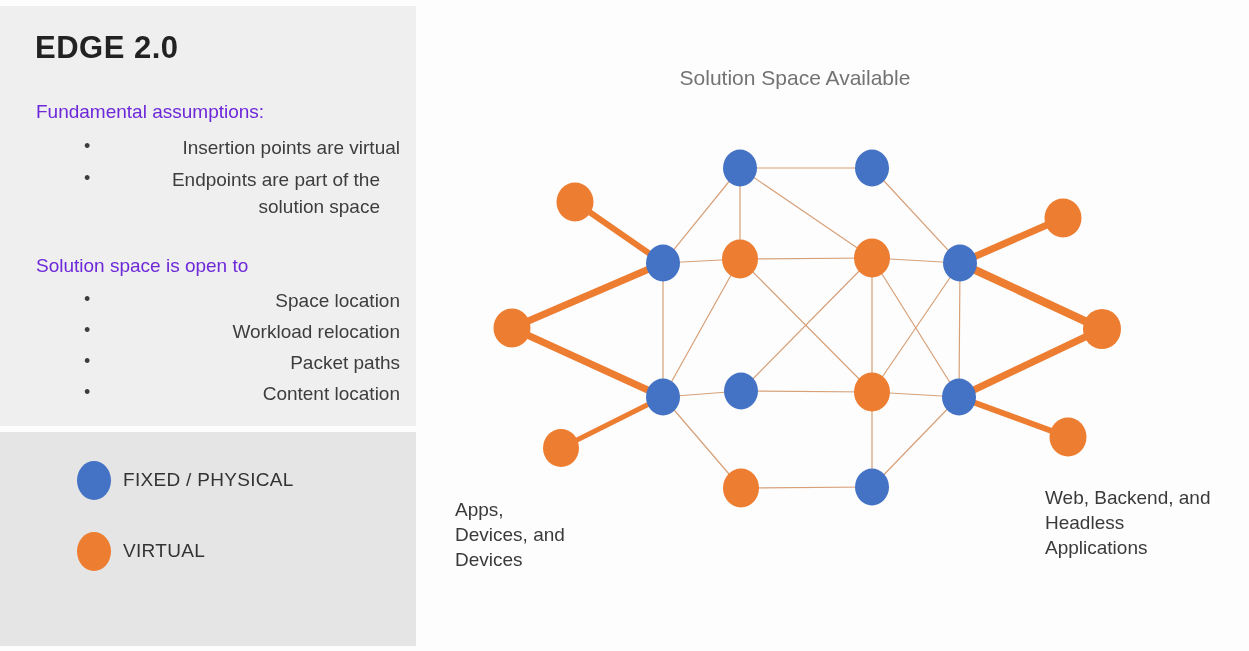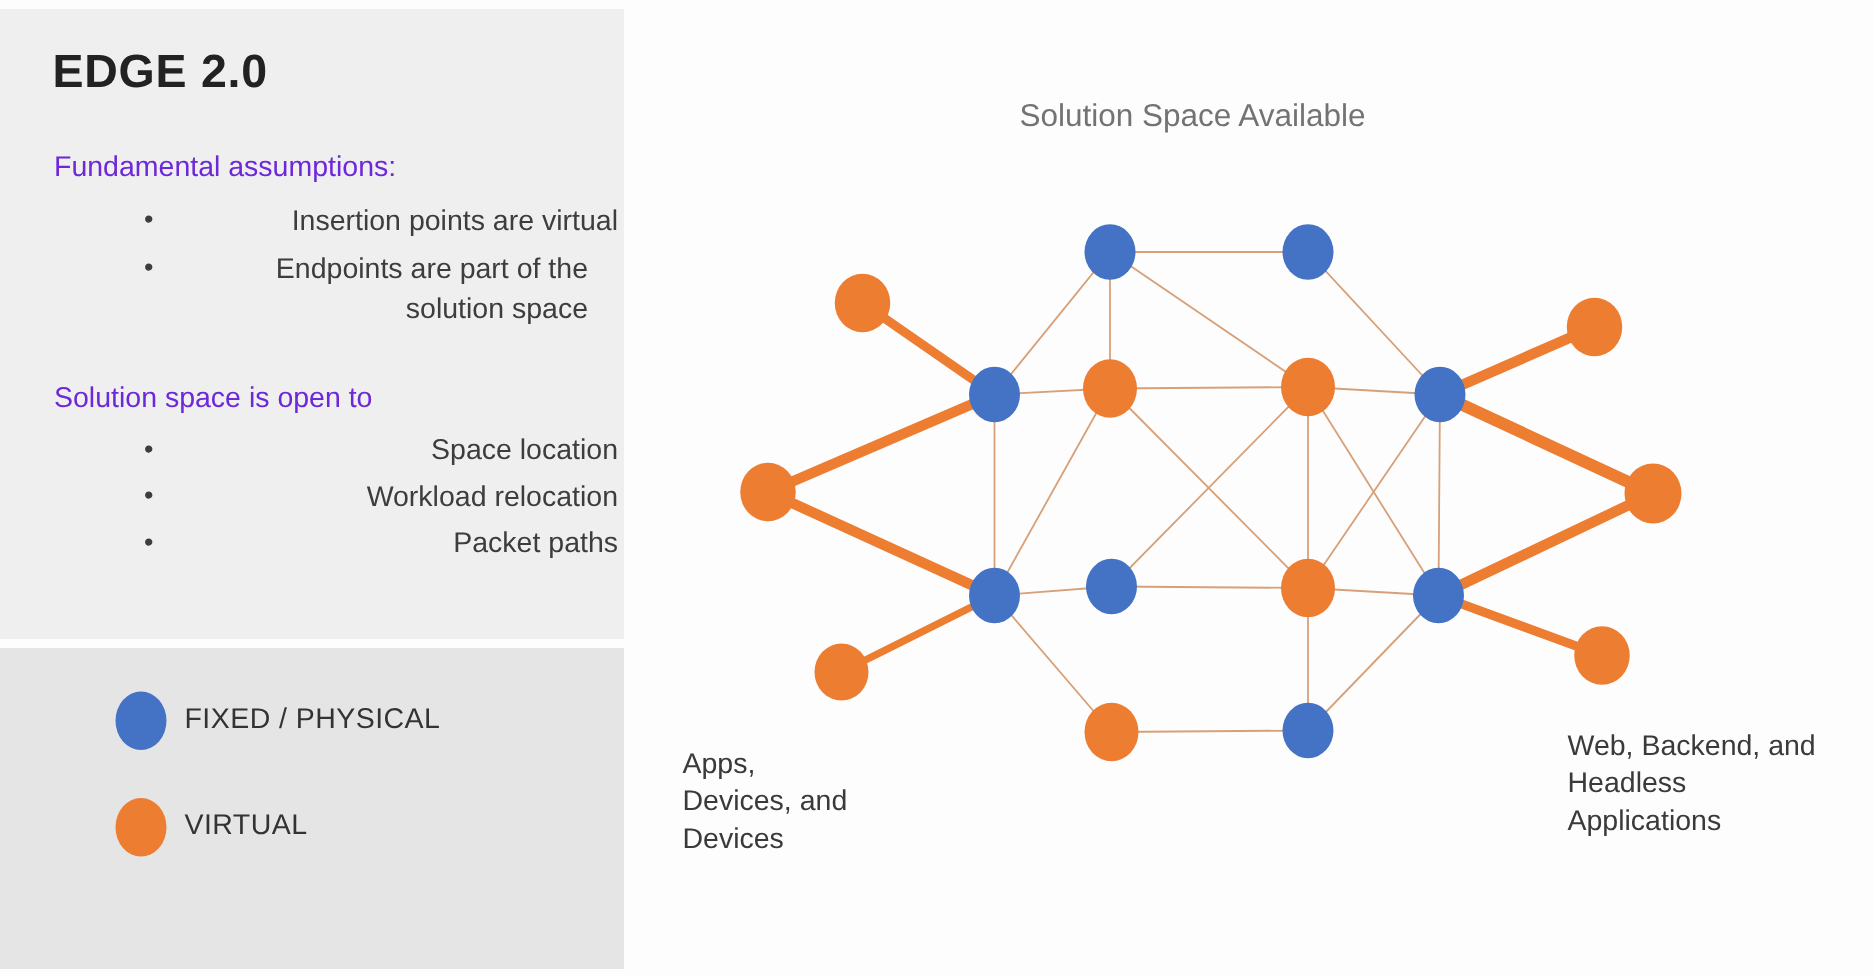--- a/index.html
+++ b/index.html
@@ -22,21 +22,21 @@
   .slide-title {
     position: absolute; left: 35px; top: 24px;
     font-size: 31px; font-weight: 600; letter-spacing: 0.5px; color: #222222;
   }
 
   .lead { position: absolute; left: 36px; font-size: 19px; color: #6d28d9; }
   .lead.assumptions { top: 95px; }
   .lead.solution    { top: 249px; }
 
   .bullet {
-    position: absolute; left: 12px; width: 400px;
+    position: absolute; left: 0; width: 400px;
     font-size: 19px; line-height: 27px; color: #3d3d3d;
   }
   .bullet::before {
     content: "\2022";
     position: absolute; left: 84px; top: -1px;
     font-size: 18px; color: #3d3d3d;
   }
   .bullet.b-a1 { top: 128px; }
   .bullet.b-a2 { top: 160px; width: 380px; }
   .bullet.b-a2 span { display: inline-block; width: 252px; }
@@ -80,20 +80,21 @@
     <div class="lead assumptions">Fundamental assumptions:</div>
     <div class="bullet b-a1">Insertion points are virtual</div>
     <div class="bullet b-a2">
       <span>Endpoints are part of the solution space</span>
     </div>
 
     <div class="lead solution">Solution space is open to</div>
     <div class="bullet b-s1">Space location</div>
     <div class="bullet b-s2">Workload relocation</div>
     <div class="bullet b-s3">Packet paths</div>
+    <div class="bullet b-s4">Content location</div>
   </aside>
 
   <aside class="panel-bottom">
     <div class="legend-item fixed">
       <span class="legend-dot fixed"></span>
       <span class="legend-label">FIXED / PHYSICAL</span>
     </div>
     <div class="legend-item virtual">
       <span class="legend-dot virtual"></span>
       <span class="legend-label">VIRTUAL</span>

